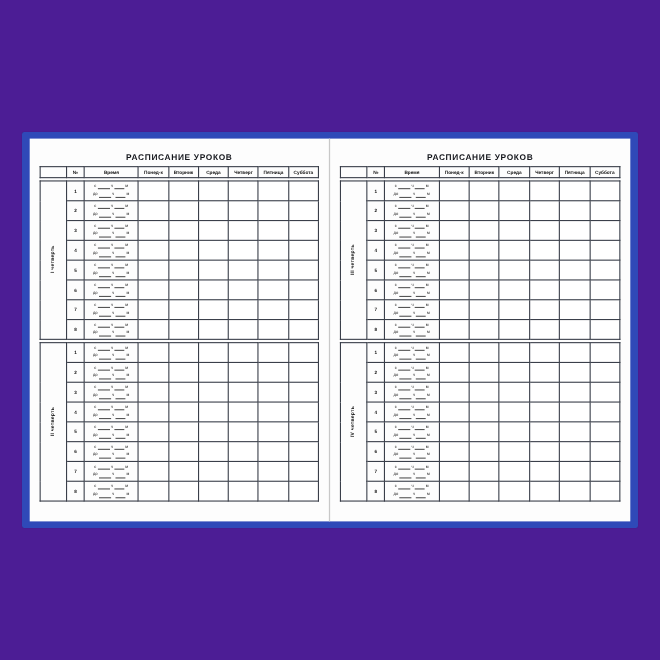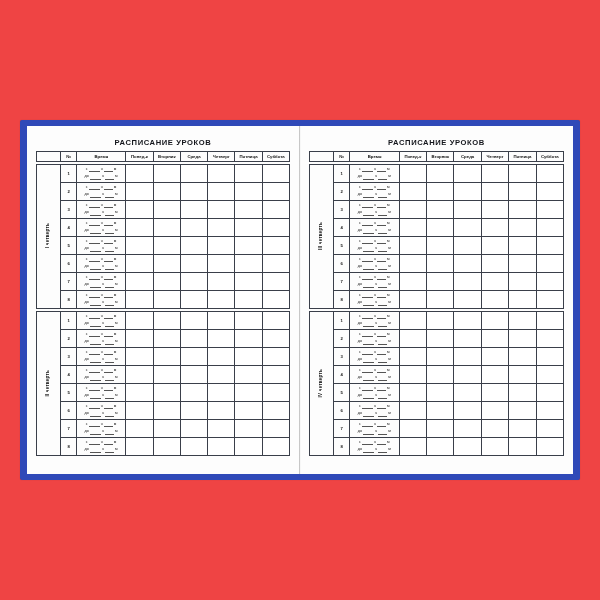--- a/index.html
+++ b/index.html
@@ -11,21 +11,21 @@
     width: 600px;
     height: 600px;
     font-family: "Liberation Sans", sans-serif;
     overflow: hidden;
   }
 
   #page {
     position: relative;
     width: 600px;
     height: 600px;
-    background: #ef4444;
+    background: #4c1d95;
     text-decoration: underline;
   }
 
   
   .cover {
     position: absolute;
     left: 20px;
     top: 120px;
     width: 560px;
     height: 360px;

